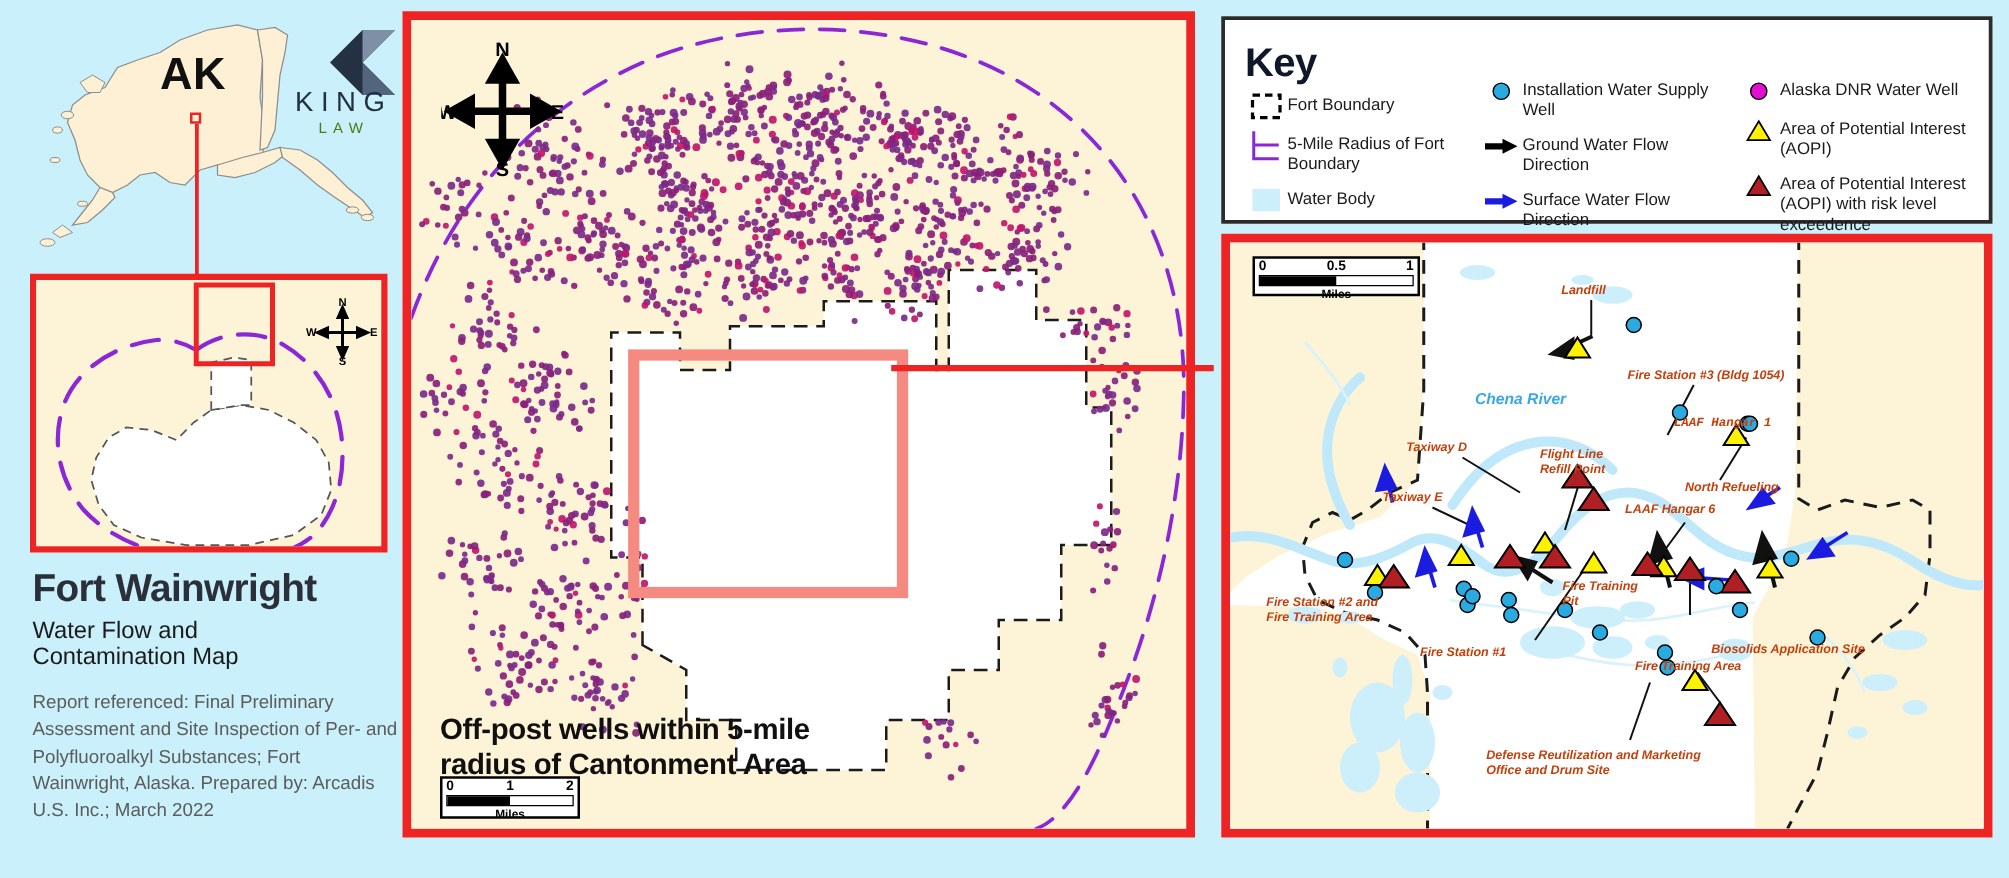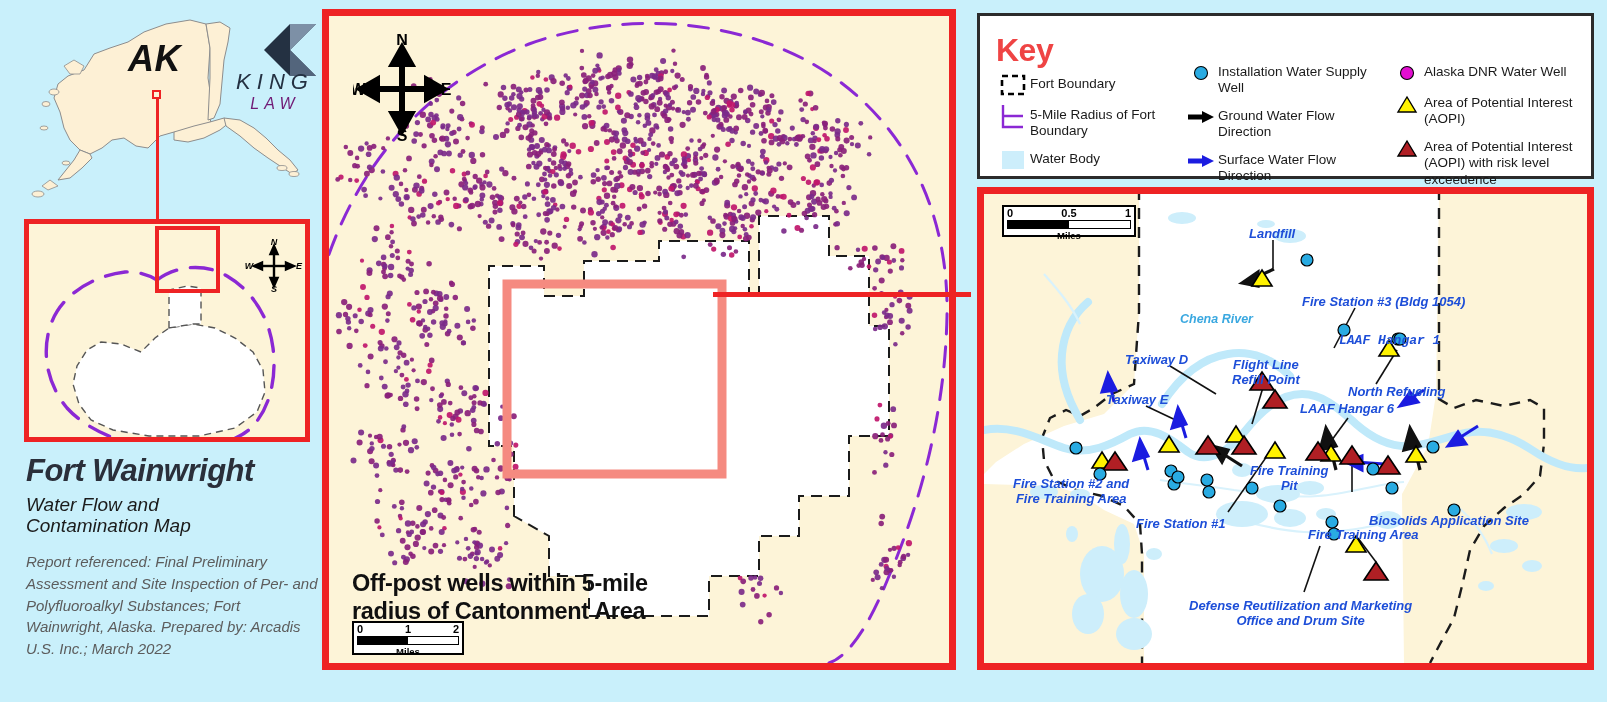--- a/index.html
+++ b/index.html
@@ -9,41 +9,41 @@
   body {
     width: 1607px; height: 702px;
     overflow: hidden;
     font-family: "Liberation Sans", sans-serif;
     position: relative;
   }
   .root { position: absolute; inset: 0; background: #c9f0fb; }
 
   
   #left-column {
-    position: absolute; left: 0; top: 0; width: 322px; height: 494px; font-style: italic;
+    position: absolute; left: 0; top: 0; width: 322px; height: 494px;
   }
   #ak-inset-map {
     position: absolute; left: 24px; top: 8px; width: 290px; height: 205px;
   }
   #ak-label {
     position: absolute; left: 128px; top: 38px;
     font-size: 36px; font-weight: 700; color: #111; letter-spacing: .5px;
   }
   #king-law-logo {
     position: absolute; left: 228px; top: 22px; width: 92px; height: 84px;
   }
   #king-law-wordmark {
     position: absolute; left: 227px; top: 70px; width: 96px;
     text-align: center; color: #243142;
   }
   #king-law-wordmark .kl-king {
     font-size: 22px; letter-spacing: 6px; display: block; line-height: 1.05;
   }
   #king-law-wordmark .kl-law {
-    font-size: 16px; letter-spacing: 5px; display: block; margin-top: 2px; color: #701a75;
+    font-size: 12px; letter-spacing: 5px; display: block; margin-top: 2px; color: #4d7c0f;
   }
 
   #regional-inset-panel {
     position: absolute; left: 24px; top: 219px; width: 286px; height: 223px;
     border: 5px solid #ee2324; background: #fdf4d8; box-sizing: border-box;
   }
   #regional-inset-extent-box {
     position: absolute; left: 126px; top: 2px; width: 65px; height: 67px;
     border: 4px solid #ee2324; box-sizing: border-box; background: transparent;
   }
@@ -111,43 +111,43 @@
     background: #ee2324; z-index: 4;
   }
 
   
   #key-panel {
     position: absolute; left: 977px; top: 13px; width: 617px; height: 166px;
     background: #ffffff; border: 3px solid #2b2b2b; box-sizing: border-box;
   }
   #key-title {
     position: absolute; left: 16px; top: 16px;
-    font-size: 32px; font-weight: 800; color: #ef4444; letter-spacing: -0.5px;
+    font-size: 32px; font-weight: 800; color: #0f172a; letter-spacing: -0.5px;
   }
   .key-col { position: absolute; top: 0; }
   #key-col-1 { left: 16px; top: 58px; width: 190px; }
   #key-col-2 { left: 204px; top: 46px; width: 200px; }
   #key-col-3 { left: 410px; top: 46px; width: 200px; }
   .key-entry { display: flex; align-items: flex-start; margin-bottom: 9px; }
   .key-symbol {
     width: 34px; min-width: 34px; height: 22px;
     display: flex; align-items: center; justify-content: center;
   }
   .key-label { font-size: 13.5px; color: #1a1a1a; line-height: 1.22; padding-top: 2px; }
 
   
   #detail-map-panel {
     position: absolute; left: 977px; top: 187px; width: 617px; height: 483px;
     border: 7px solid #ee2324; background: #ffffff; box-sizing: border-box;
     overflow: hidden;
   }
   #detail-map-svg { position: absolute; left: 0; top: 0; }
   .map-label {
-    position: absolute; font-size: 13px; font-weight: 700; font-style: italic;
-    color: #1d4ed8; line-height: 1.15; white-space: pre-line; text-align: center;
+    position: absolute; font-size: 10px; font-weight: 700; font-style: italic;
+    color: #c2410c; line-height: 1.15; white-space: pre-line;
   }
   #chena-river-label {
     position: absolute; font-size: 12.5px; font-weight: 700; font-style: italic;
     color: #3aa8e0; left: 196px; top: 118px;
   }
 </style>
 </head>
 <body>
 
 <div class="root">

